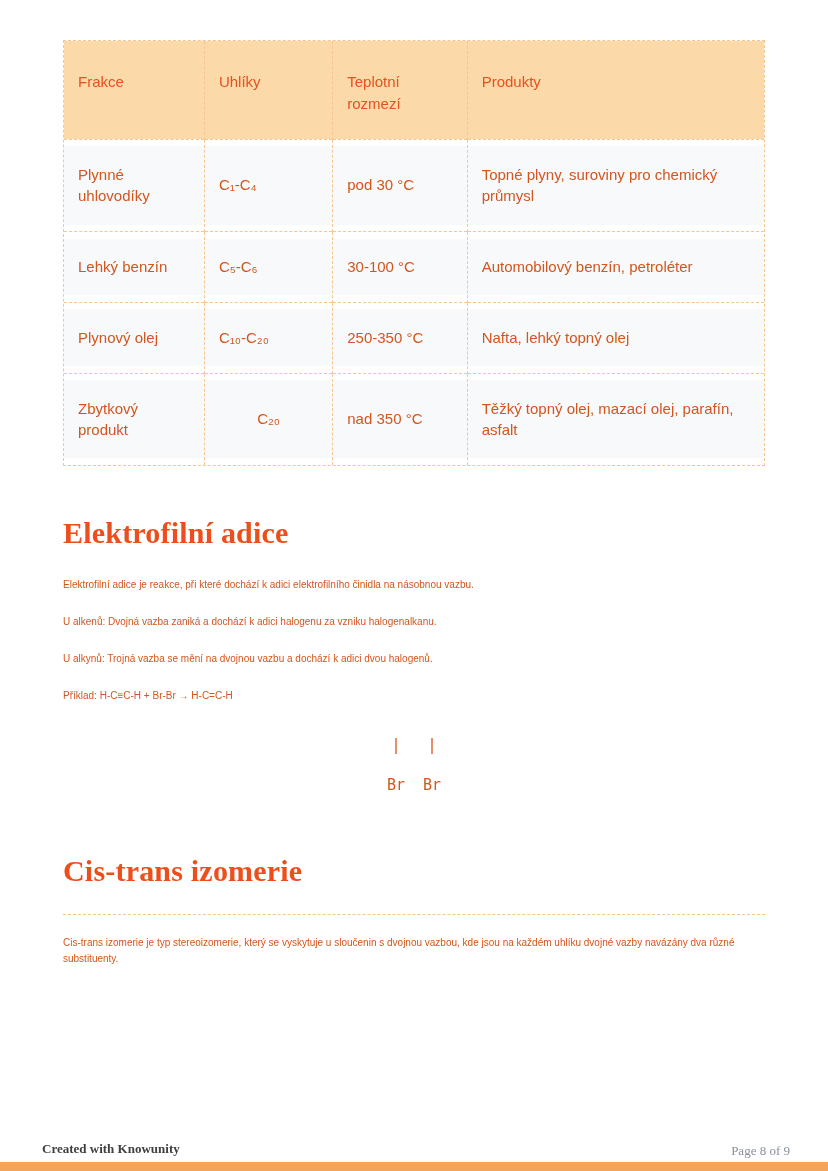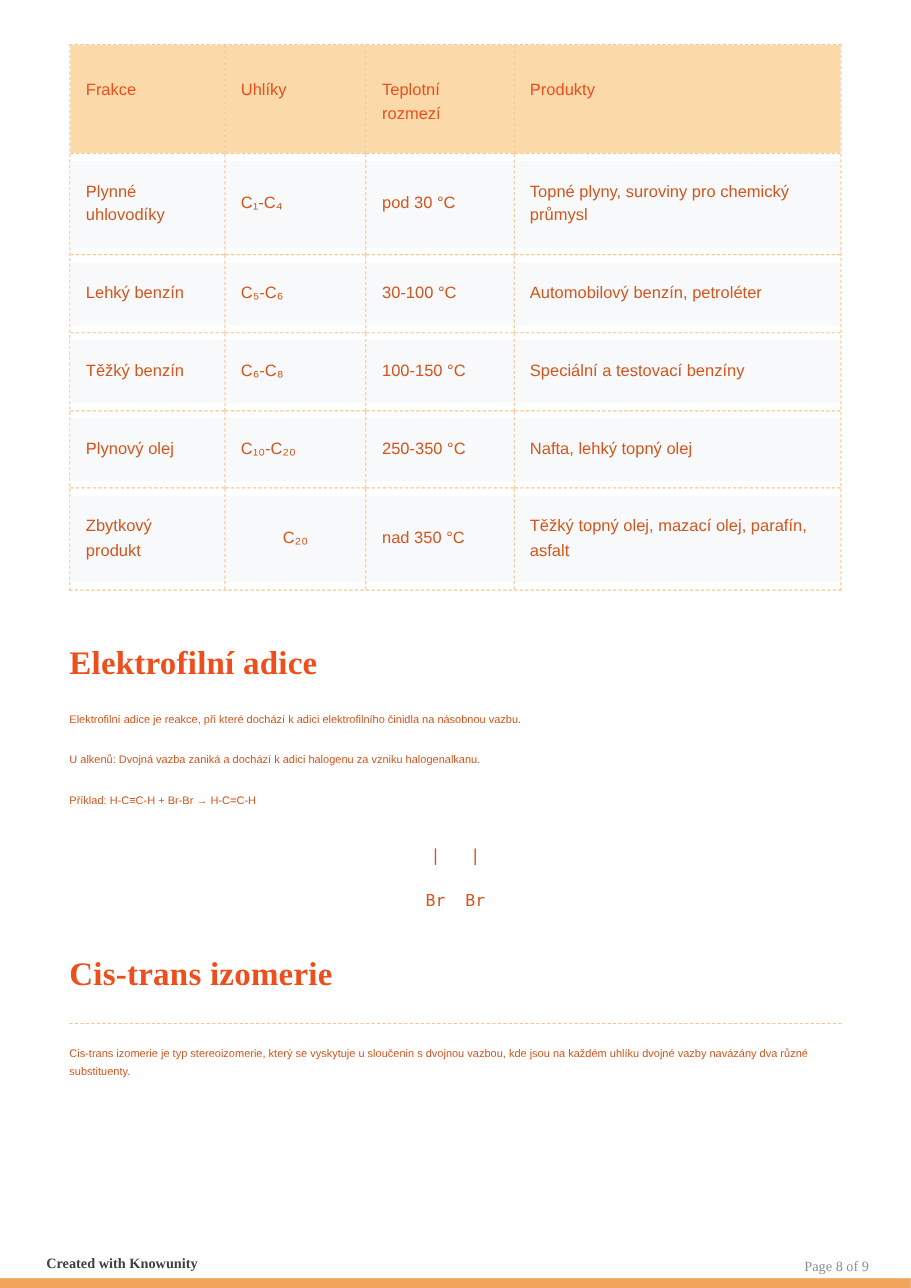--- a/index.html
+++ b/index.html
@@ -40,21 +40,21 @@
   .note-table td .cell{padding:17px 14px;}
   .note-table td.center .cell{text-align:center;}
 
   
   h2.section-heading{
     font-family:"Liberation Serif", serif;
     font-weight:700;color:var(--accent);
     font-size:30px;line-height:1.15;
     margin:50px 0 26px 0;letter-spacing:0.2px;
   }
-  h2.section-heading.second{margin-top:30px;}
+  h2.section-heading.second{margin-top:48px;}
   p.body-par{
     color:var(--text);font-size:10px;line-height:1.6;margin:0 0 21px 0;
   }
   .code-block{
     font-family:"DejaVu Sans Mono", monospace;
     color:var(--text);font-size:15px;line-height:2.7;
     text-align:center;white-space:pre;margin:4px 0 2px 0;
   }
   .dashed-sep{border:none;border-top:1px dashed var(--dash);margin:14px 0 20px 0;}
 
@@ -120,34 +120,20 @@
               </td>
             <td>
                 <div class="cell">30-100 °C</div>
               </td>
             <td>
                 <div class="cell">Automobilový benzín, petroléter</div>
               </td>
           </tr>
           <tr>
             <td>
-                <div class="cell">Těžký benzín</div>
-              </td>
-            <td>
-                <div class="cell">C₆-C₈</div>
-              </td>
-            <td>
-                <div class="cell">100-150 °C</div>
-              </td>
-            <td>
-                <div class="cell">Speciální a testovací benzíny</div>
-              </td>
-          </tr>
-          <tr>
-            <td>
                 <div class="cell">Plynový olej</div>
               </td>
             <td>
                 <div class="cell">C₁₀-C₂₀</div>
               </td>
             <td>
                 <div class="cell">250-350 °C</div>
               </td>
             <td>
                 <div class="cell">Nafta, lehký topný olej</div>
@@ -168,20 +154,21 @@
               </td>
           </tr>
         </tbody>
       </table>
     </div>
 
     <h2 class="section-heading">Elektrofilní adice</h2>
 
     <p class="body-par">Elektrofilní adice je reakce, při které dochází k adici elektrofilního činidla na násobnou vazbu.</p>
     <p class="body-par">U alkenů: Dvojná vazba zaniká a dochází k adici halogenu za vzniku halogenalkanu.</p>
+    <p class="body-par">U alkynů: Trojná vazba se mění na dvojnou vazbu a dochází k adici dvou halogenů.</p>
     <p class="body-par">Příklad: H-C≡C-H + Br-Br → H-C=C-H</p>
 
     <div class="code-block"><span>|   |</span><br><span>Br  Br</span></div>
 
     <h2 class="section-heading second">Cis-trans izomerie</h2>
 
     <hr class="dashed-sep">
 
     <p class="body-par">Cis-trans izomerie je typ stereoizomerie, který se vyskytuje u sloučenin s dvojnou vazbou, kde jsou na každém uhlíku dvojné vazby navázány dva různé substituenty.</p>
 

